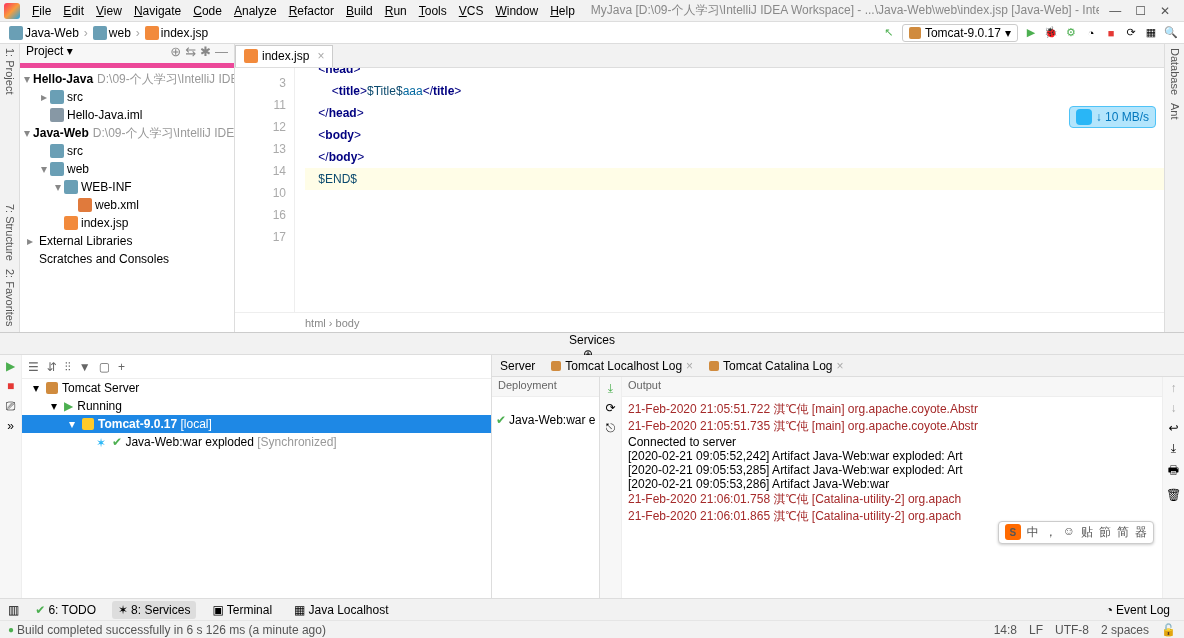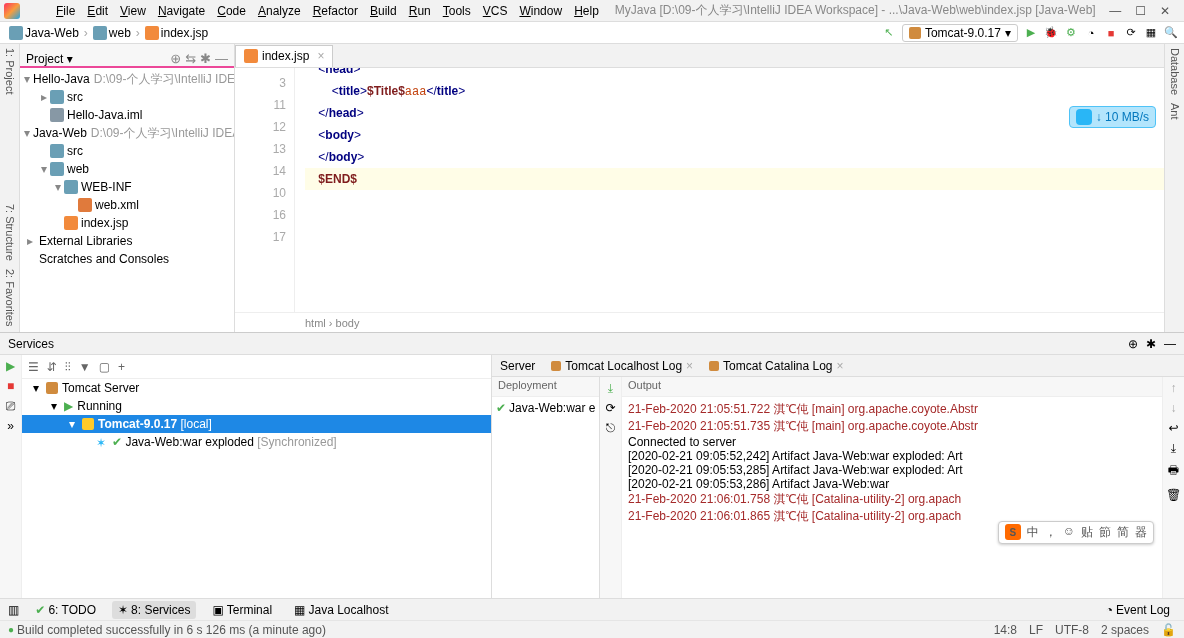--- a/index.html
+++ b/index.html
@@ -19,62 +19,62 @@
 .ico-jsp { background: #f28a3c; border-radius: 2px; }
 .ico-xml { background: #e07a3c; border-radius: 2px; }
 .ico-iml { background: #8798a5; border-radius: 2px; }
 .tomcat-badge { background: #fff; border: 1px solid #ccc; border-radius: 3px; padding: 1px 6px; display: flex; align-items: center; gap: 4px; }
 .tool-ico { width: 14px; height: 14px; display: inline-flex; align-items: center; justify-content: center; font-size: 11px; cursor: pointer; }
 .main-row { flex: 1; display: flex; min-height: 0; }
 .left-stripe, .right-stripe { width: 20px; background: #f2f2f2; border-right: 1px solid #ddd; display: flex; flex-direction: column; align-items: center; padding-top: 4px; gap: 8px; }
 .right-stripe { border-right: none; border-left: 1px solid #ddd; }
 .vtext { writing-mode: vertical-rl; font-size: 11px; color: #555; cursor: pointer; }
 .project-panel { width: 215px; background: #fff; border-right: 1px solid #ddd; display: flex; flex-direction: column; }
-.panel-header { height: 24px; background: #f7f7f7; border-bottom: 2px solid #ec4899; display: flex; align-items: flex-end; padding: 0 6px; gap: 4px; }
+.panel-header { height: 24px; background: #f7f7f7; border-bottom: 5px solid #ec4899; display: flex; align-items: flex-start; padding: 0 6px; gap: 4px; }
 .panel-header .title { flex: 1; }
 .panel-header .hicon { color: #888; cursor: pointer; font-size: 13px; }
 .tree { flex: 1; overflow: auto; padding: 2px 0; font-size: 12px; }
 .tree-row { display: flex; align-items: center; height: 18px; white-space: nowrap; padding-right: 4px; }
 .tree-row .tw { width: 12px; text-align: center; color: #888; cursor: pointer; }
 .tree-row .lbl { margin-left: 3px; }
 .tree-row .path { color: #999; margin-left: 4px; }
-.bold { font-weight: 400; }
+.bold { font-weight: 700; }
 .editor-area { flex: 1; display: flex; flex-direction: column; background: #fff; min-width: 0; }
 .tabbar { height: 24px; background: #f2f2f2; border-bottom: 1px solid #ddd; display: flex; align-items: center; }
 .tab { background: #fff; border: 1px solid #ccc; border-bottom: none; padding: 2px 8px; display: flex; align-items: center; gap: 4px; height: 22px; }
 .tab .close { color: #aaa; margin-left: 4px; cursor: pointer; }
 .editor { flex: 1; display: flex; font-family: "Consolas","JetBrains Mono",monospace; font-size: 13px; position: relative; overflow: hidden; }
 .gutter { width: 60px; background: #fff; text-align: right; color: #aaa; padding: 4px 8px 0 0; border-right: 1px solid #eee; }
 .gutter div { height: 22px; line-height: 22px; }
 .code { flex: 1; padding: 4px 0 0 10px; position: relative; }
 .code-line { height: 22px; line-height: 22px; white-space: pre; }
 .hl-line { background: #fffde7; width: 100%; }
 .kw { color: #000080; font-weight: 600; }
 .tag { color: #000080; }
-.txt { color: #c2410c; font-family: Liberation Mono, monospace; }
-.grn { color: #7f1d1d; font-weight: 700; text-align: right; }
+.txt { color: #0369a1; }
+.grn { color: #0c4a6e; font-weight: 400; text-align: right; }
 .net-badge { position: absolute; top: 38px; right: 8px; background: #b3e5fc; border: 1px solid #4fc3f7; border-radius: 4px; padding: 2px 6px; display: flex; align-items: center; gap: 4px; font-size: 11px; color: #0277bd; }
 .net-badge .cloud { width: 16px; height: 16px; background: #29b6f6; border-radius: 4px; }
 .breadcrumb-bar { height: 20px; background: #fff; border-top: 1px solid #eee; display: flex; align-items: center; padding-left: 70px; color: #888; font-size: 11px; }
 .services-panel { height: 266px; background: #fff; border-top: 1px solid #ccc; display: flex; flex-direction: column; }
-.services-header { height: 22px; background: #f2f2f2; border-bottom: 1px solid #ddd; display: flex; align-items: center; padding: 0 8px; }
+.services-header { height: 22px; background: #f2f2f2; border-bottom: 1px solid #ddd; display: flex; align-items: center; padding: 0 8px; flex-direction: column; }
 .services-header .title { flex: 1; font-weight: 400; }
 .services-body { flex: 1; display: flex; min-height: 0; }
 .svc-left-tools { width: 22px; background: #f7f7f7; border-right: 1px solid #eee; display: flex; flex-direction: column; align-items: center; padding-top: 4px; gap: 6px; }
 .svc-tree-col { width: 470px; display: flex; flex-direction: column; border-right: 1px solid #ddd; }
 .svc-toolbar { height: 24px; border-bottom: 1px solid #eee; display: flex; align-items: center; padding: 0 6px; gap: 8px; color: #666; }
 .svc-tree { flex: 1; overflow: auto; }
 .svc-row { display: flex; align-items: center; height: 18px; padding-left: 4px; }
 .svc-row.selected { background: #1e88e5; color: #fff; }
 .svc-row .tw { width: 12px; text-align: center; color: inherit; }
 .svc-right { flex: 1; display: flex; flex-direction: column; min-width: 0; }
 .svc-tabs { height: 22px; background: #f2f2f2; border-bottom: 1px solid #ddd; display: flex; align-items: center; padding: 0 8px; gap: 16px; font-size: 11px; }
 .svc-tabs .stab { display: flex; align-items: center; gap: 4px; cursor: pointer; }
 .svc-cols { flex: 1; display: flex; min-height: 0; }
-.dep-col { width: 108px; border-right: 1px solid #ddd; display: flex; flex-direction: column; }
+.dep-col { width: 108px; border-right: 1px solid #ddd; display: flex; flex-direction: column; gap: 12px; }
 .col-head { height: 20px; background: #f7f7f7; border-bottom: 1px solid #eee; padding: 2px 6px; color: #666; font-size: 11px; }
 .dep-body { flex: 1; padding: 4px; font-size: 11px; overflow: hidden; }
 .dep-row { display: flex; align-items: center; gap: 3px; white-space: nowrap; }
 .out-col { flex: 1; display: flex; min-width: 0; }
 .out-tools { width: 22px; background: #f7f7f7; border-right: 1px solid #eee; display: flex; flex-direction: column; align-items: center; padding-top: 4px; gap: 6px; }
 .out-body { flex: 1; display: flex; flex-direction: column; min-width: 0; }
 .console { flex: 1; padding: 4px 6px; font-family: Consolas, monospace; font-size: 13.5px; overflow: hidden; white-space: nowrap; }
 .console .red { color: #a52a2a; }
 .console .blk { color: #000; }
 .out-right-tools { width: 22px; background: #f7f7f7; border-left: 1px solid #eee; display: flex; flex-direction: column; align-items: center; padding-top: 4px; gap: 6px; }
@@ -87,21 +87,21 @@
 .check { color: #4caf50; }
 .ime-bar { position: absolute; right: 30px; bottom: 94px; background: #fff; border: 1px solid #ccc; border-radius: 4px; padding: 2px 6px; display: flex; gap: 6px; font-size: 12px; box-shadow: 0 1px 3px rgba(0,0,0,.2); z-index: 10; }
 .ime-bar span { color: #555; }
 .ime-logo { width: 16px; height: 16px; background: #ff6a00; border-radius: 3px; color: #fff; display: flex; align-items: center; justify-content: center; font-weight: bold; font-size: 10px; }
 </style>
 </head>
 <body>
 
 <div class="menubar">
   <div class="logo"></div>
-  <div id="menu-items" style="display: flex; margin-left: 24px;">
+  <div id="menu-items" style="display: flex;">
       <span class="menu-item"><u>F</u>ile</span>
       <span class="menu-item"><u>E</u>dit</span>
       <span class="menu-item"><u>V</u>iew</span>
       <span class="menu-item"><u>N</u>avigate</span>
       <span class="menu-item"><u>C</u>ode</span>
       <span class="menu-item"><u>A</u>nalyze</span>
       <span class="menu-item"><u>R</u>efactor</span>
       <span class="menu-item"><u>B</u>uild</span>
       <span class="menu-item"><u>R</u>un</span>
       <span class="menu-item"><u>T</u>ools</span>

